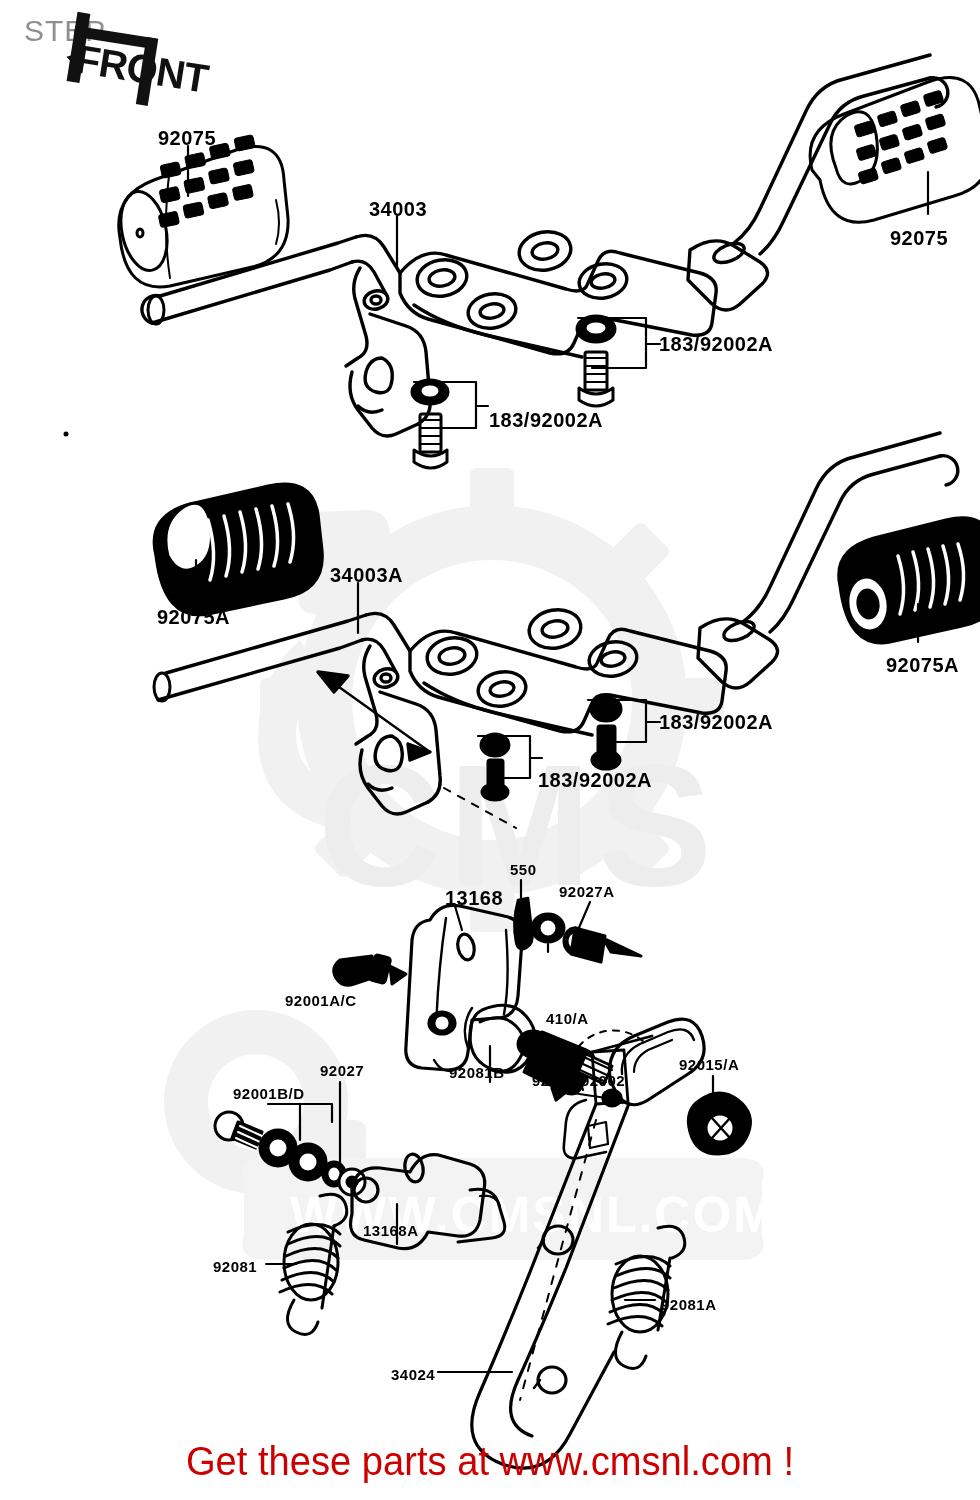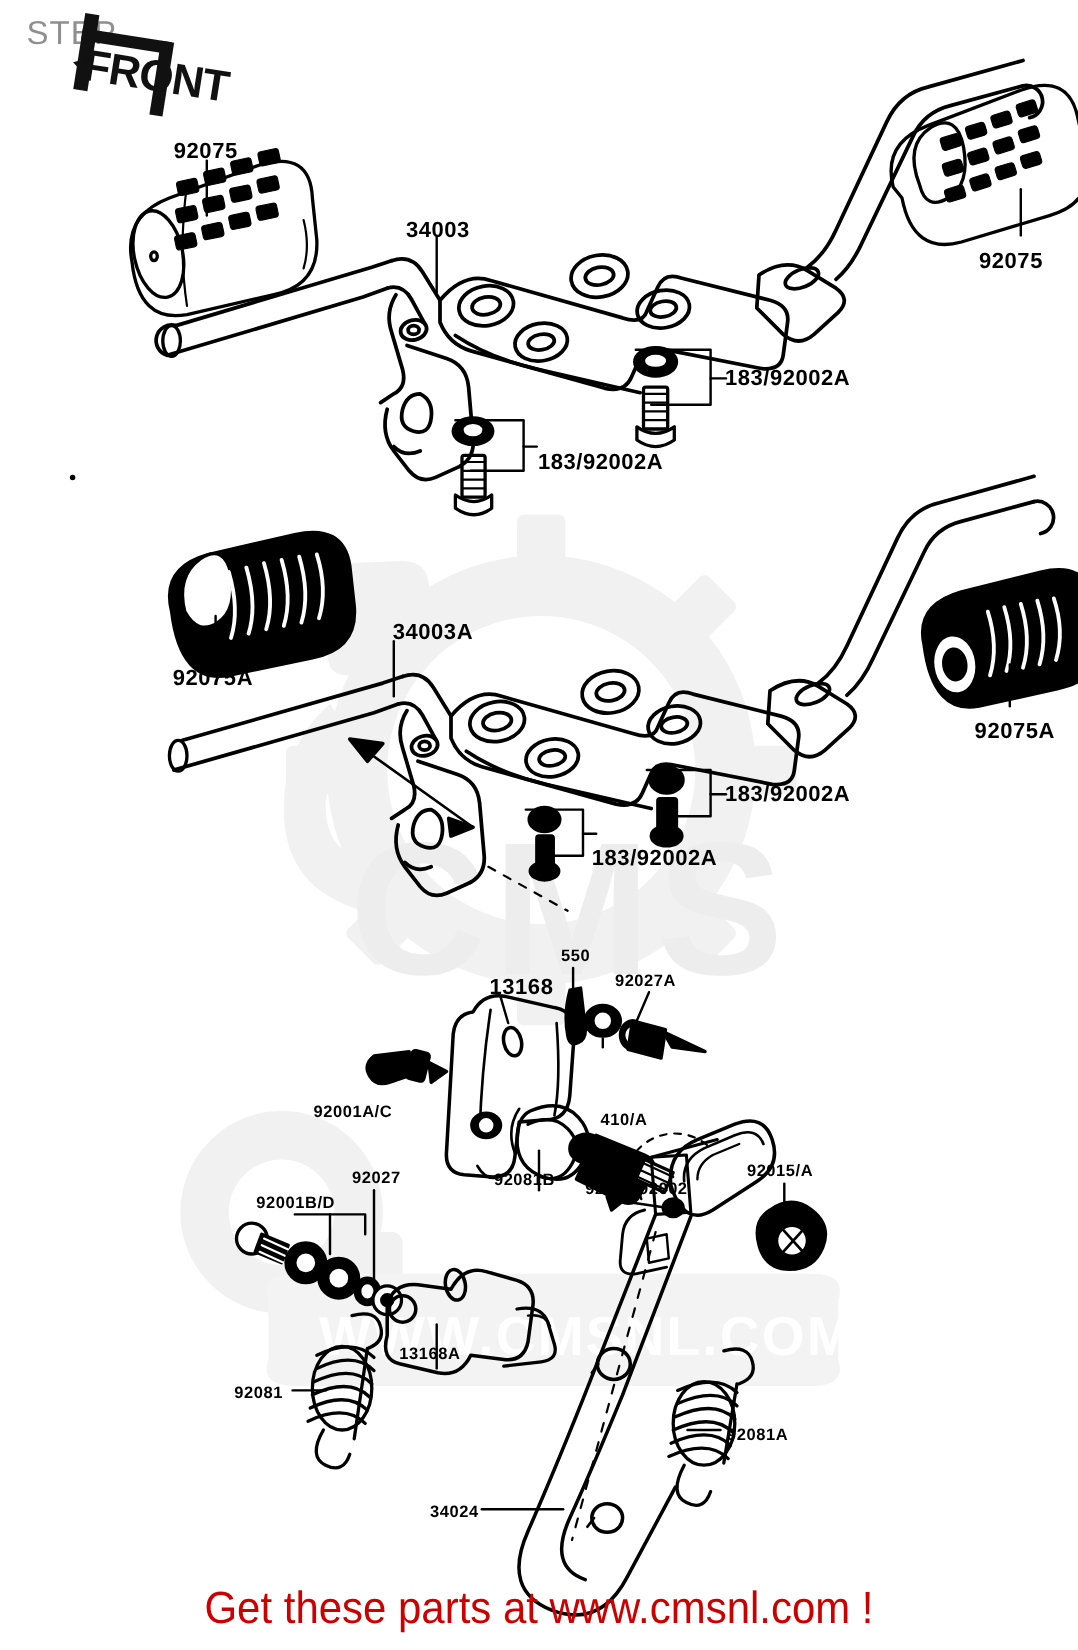--- a/index.html
+++ b/index.html
@@ -446,30 +446,30 @@
     </g>
   </svg>
 
   <div class="lbl s20" style="left:158px;top:128px;">92075</div>
   <div class="lbl s20" style="left:369px;top:199px;">34003</div>
   <div class="lbl s20" style="left:890px;top:228px;">92075</div>
   <div class="lbl s20" style="left:659px;top:334px;">183/92002A</div>
   <div class="lbl s20" style="left:489px;top:410px;">183/92002A</div>
 
   <div class="lbl s20" style="left:157px;top:607px;">92075A</div>
-  <div class="lbl s20" style="left:330px;top:565px;margin-left:27px;">34003A</div>
+  <div class="lbl s20" style="left:330px;top:565px;">34003A</div>
   <div class="lbl s20" style="left:886px;top:655px;">92075A</div>
   <div class="lbl s20" style="left:659px;top:712px;">183/92002A</div>
   <div class="lbl s20" style="left:538px;top:770px;">183/92002A</div>
 
   <div class="lbl s20" style="left:445px;top:888px;">13168</div>
   <div class="lbl s19" style="left:510px;top:862px;">550</div>
   <div class="lbl s19" style="left:559px;top:884px;">92027A</div>
   <div class="lbl s19" style="left:518px;top:1011px;padding-left:28px;">410/A</div>
-  <div class="lbl s19" style="left:285px;top:993px;margin-top:10px;">92001A/C</div>
+  <div class="lbl s19" style="left:285px;top:993px;">92001A/C</div>
   <div class="lbl s19" style="left:532px;top:1073px;">92001/92002</div>
   <div class="lbl s19" style="left:449px;top:1065px;">92081B</div>
   <div class="lbl s19" style="left:320px;top:1063px;">92027</div>
   <div class="lbl s19" style="left:233px;top:1086px;">92001B/D</div>
   <div class="lbl s19" style="left:679px;top:1057px;">92015/A</div>
   <div class="lbl s19" style="left:213px;top:1259px;">92081</div>
   <div class="lbl s19" style="left:363px;top:1223px;">13168A</div>
   <div class="lbl s19" style="left:661px;top:1297px;">92081A</div>
   <div class="lbl s19" style="left:391px;top:1367px;text-align:center;">34024</div>
 

